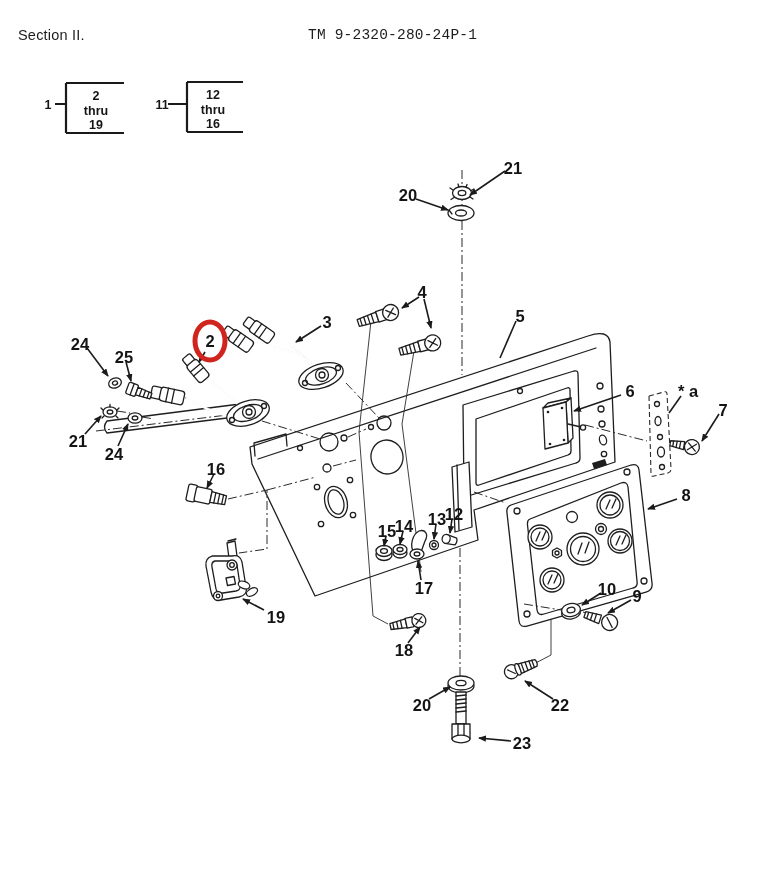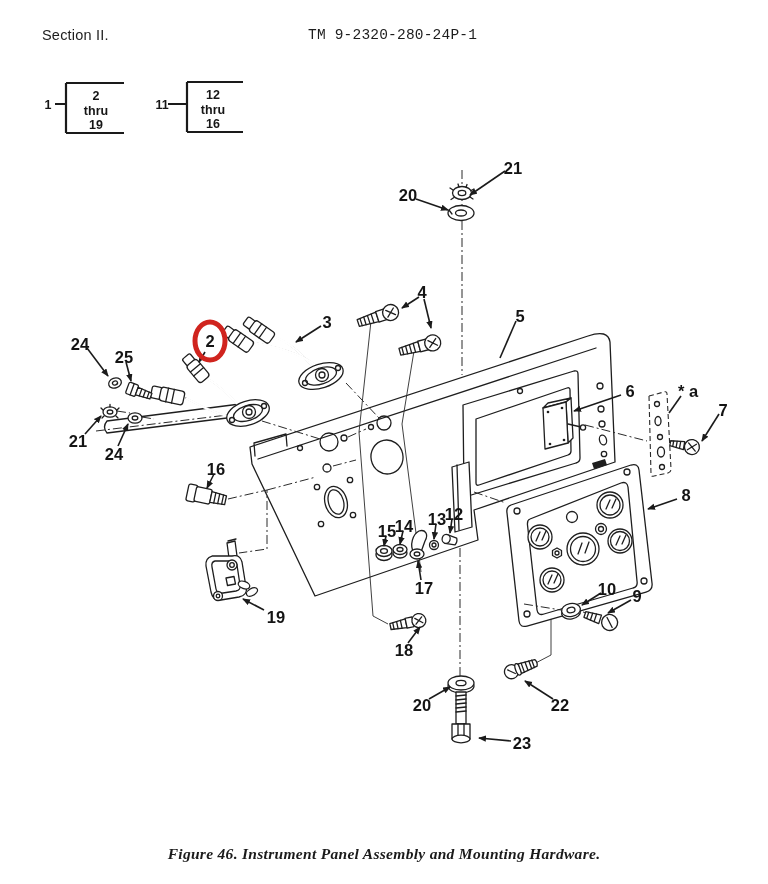--- a/index.html
+++ b/index.html
@@ -1,19 +1,19 @@
 <!DOCTYPE html>
 <html><head>
 <meta charset="utf-8">
 <style>
   html,body{margin:0;padding:0;background:#fff;}
   .page{position:relative;width:768px;height:884px;background:#fff;overflow:hidden;
         font-family:"Liberation Sans",sans-serif;}
   .hdr{position:absolute;top:27px;font-size:14.5px;color:#1d1d1d;letter-spacing:.2px;}
-  .hdr.sec{left:18px;margin-left:24px;}
+  .hdr.sec{left:18px;}
   .hdr.tm{left:308px;font-family:Liberation Mono, monospace;}
   .caption{position:absolute;top:845px;left:0;width:100%;text-align:center;
            font-family:"Liberation Serif",serif;font-style:italic;font-weight:bold;
            font-size:15.5px;color:#1b1b1b;letter-spacing:.3px;}
   svg{position:absolute;left:0;top:0;}
   .ink{stroke:#1e1e1e;fill:none;stroke-width:1.3;stroke-linecap:round;stroke-linejoin:round;}
   .fillw{fill:#ffffff;stroke:#1e1e1e;stroke-width:1.3;stroke-linecap:round;stroke-linejoin:round;}
   .thin{stroke:#2a2a2a;fill:none;stroke-width:.9;}
   .lead{stroke:#1b1b1b;fill:none;stroke-width:1.6;}
   .dashdot{stroke:#2a2a2a;fill:none;stroke-width:1;stroke-dasharray:9 3 2 3;}
@@ -396,14 +396,13 @@
       <text class="callout" x="723" y="416">7</text>
       <text class="callout" x="686" y="501">8</text>
       <text class="callout" x="607" y="595">10</text>
       <text class="callout" x="637" y="602">9</text>
       <text class="callout" x="560" y="711">22</text>
       <text class="callout" x="422" y="711">20</text>
       <text class="callout" x="522" y="749">23</text>
     </g>
   </svg>
 
-  <div class="caption">Figure 46.  Instrument Panel Assembly and Mounting Hardware.</div>
 </div>
 
 </body></html>

